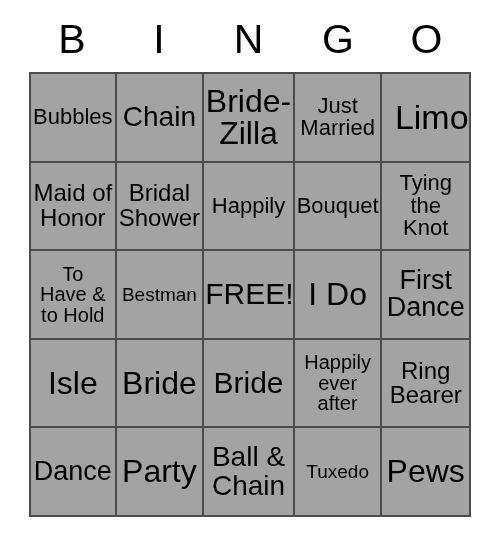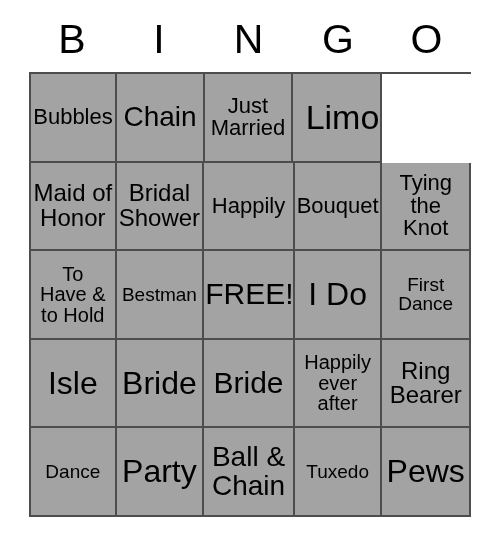--- a/index.html
+++ b/index.html
@@ -83,21 +83,21 @@
   
   .col-0 { width: 86px; }
   .col-1 { width: 88px; }
   .col-2 { width: 91px; }
   .col-3 { width: 88px; }
   .col-4 { width: 89px; }
   .fs-19 { font-size: 19px; }
   .fs-20 { font-size: 20px; }
   .fs-22 { font-size: 22px; }
   .fs-24 { font-size: 24px; }
-  .fs-26 { font-size: 19px; }
+  .fs-26 { font-size: 27px; }
   .fs-28 { font-size: 28px; }
   .fs-30 { font-size: 30px; }
   .fs-32 { font-size: 32px; }
   .fs-34 { font-size: 34px; padding-left: 12px; }
 </style>
 </head>
 <body>
 
 <div id="bingo-card">
 
@@ -111,20 +111,24 @@
 
   <div id="bingo-grid">
 
     <div class="bingo-row">
       <div class="bingo-cell col-0">
           <span class="cell-text fs-22">Bubbles</span>
         </div>
       <div class="bingo-cell col-1">
           <span class="cell-text fs-28">Chain</span>
         </div>
+      <div class="bingo-cell col-2">
+          <span class="cell-text fs-32">Bride-
+Zilla</span>
+        </div>
       <div class="bingo-cell col-3">
           <span class="cell-text fs-22">Just
 Married</span>
         </div>
       <div class="bingo-cell col-4">
           <span class="cell-text fs-34">Limo</span>
         </div>
     </div>
 
     <div class="bingo-row">

